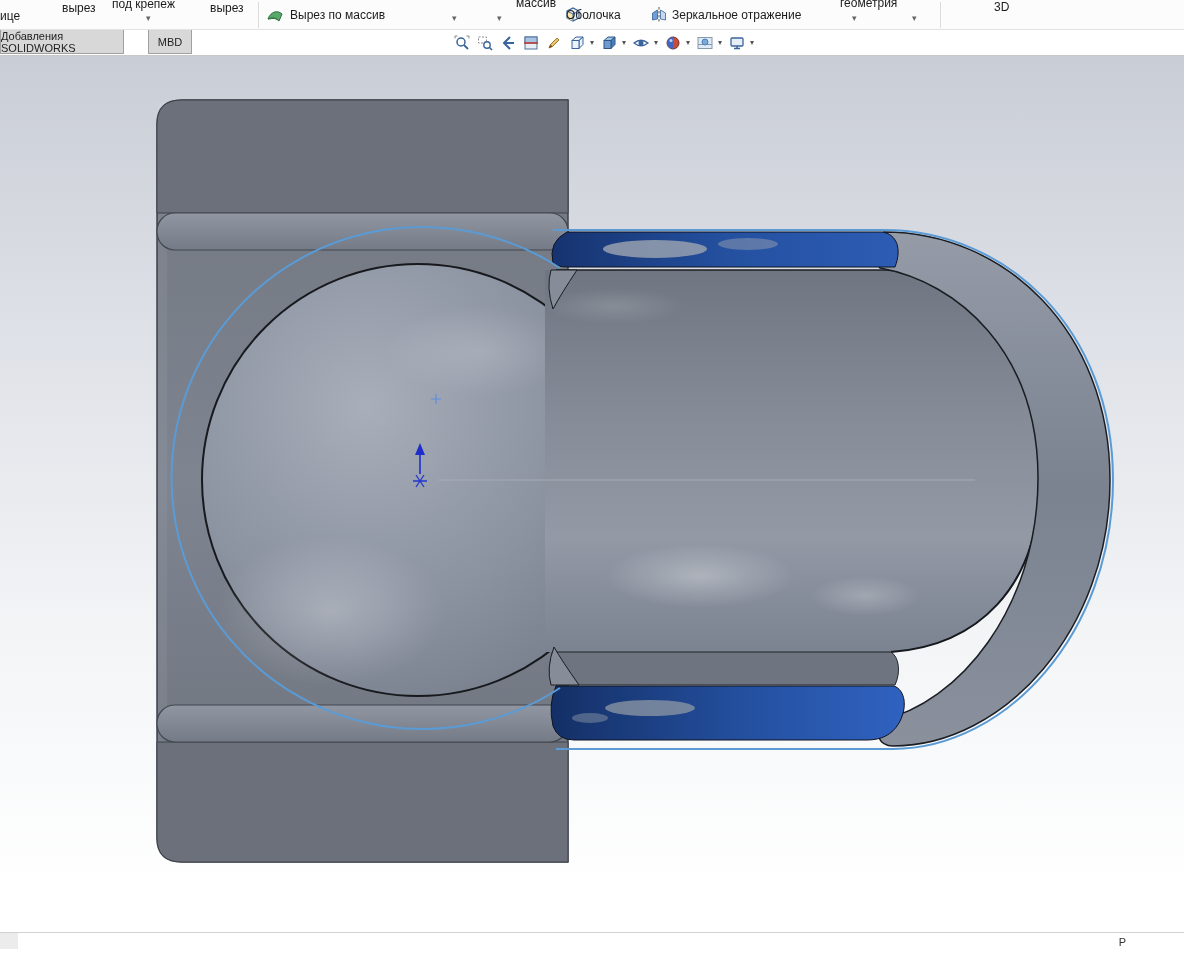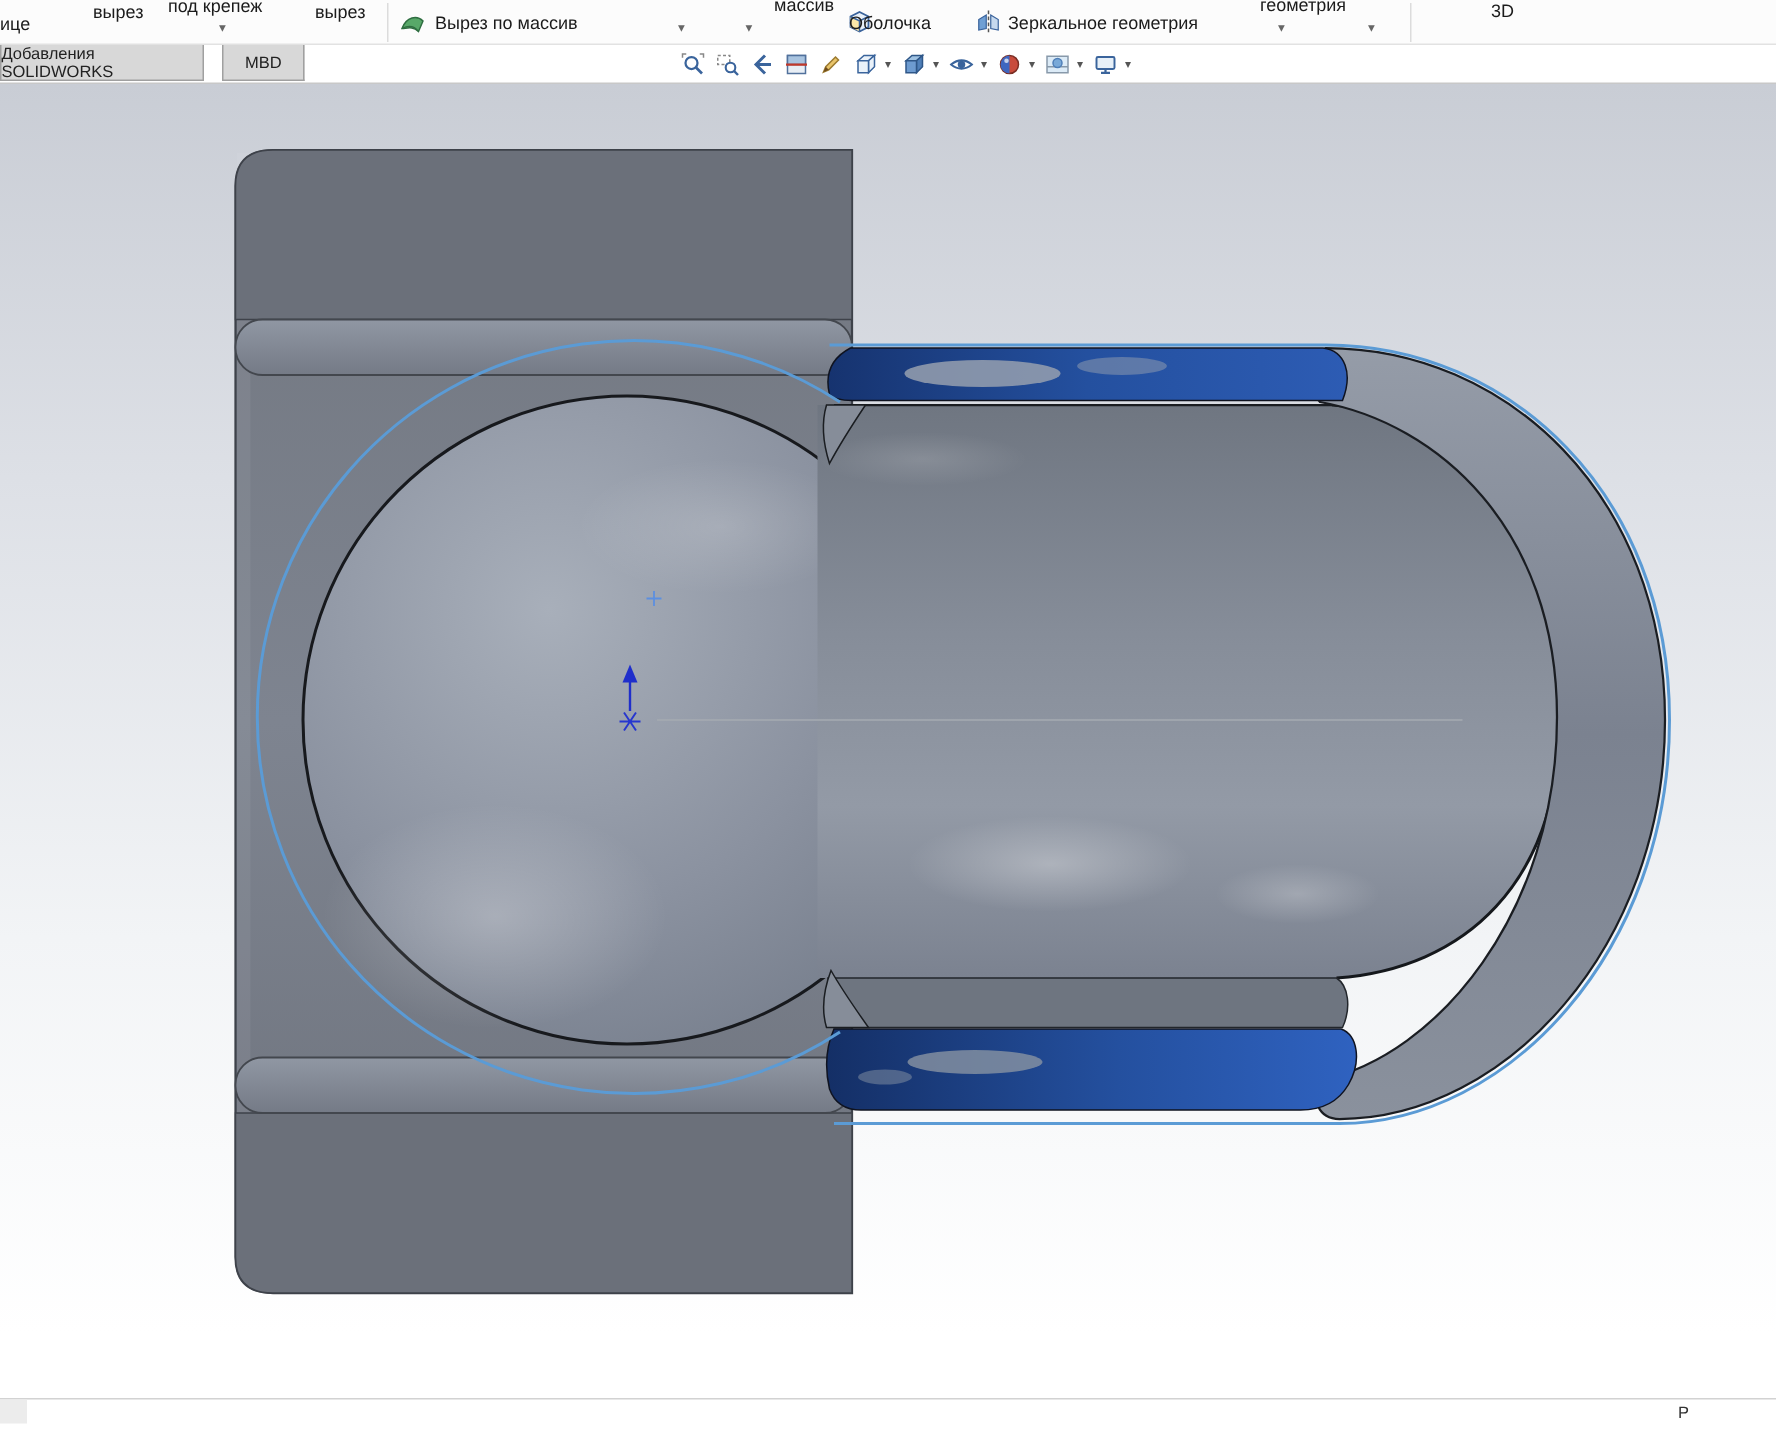--- a/index.html
+++ b/index.html
@@ -66,35 +66,35 @@
     </span>
     <span class="rlabel" style="left:566px;top:8px">Оболочка</span>
 
     <span class="ricon" style="left:650px">
       <svg width="18" height="18">
           <line x1="9" y1="1" x2="9" y2="17" stroke="#555" stroke-dasharray="2.5 1.5"></line>
           <path d="M7.5 4 L2.5 7 L2.5 14 L7.5 13 Z" fill="#6f9fd4" stroke="#39629b" stroke-width="0.8"></path>
           <path d="M10.5 4 L15.5 7 L15.5 14 L10.5 13 Z" fill="#c6d9ee" stroke="#39629b" stroke-width="0.8"></path>
         </svg>
     </span>
-    <span class="rlabel" style="left:672px;top:8px">Зеркальное геометрия</span>
+    <span class="rlabel" style="left:672px;top:8px">Зеркальное отражение</span>
 
     <span class="rlabel" style="left:840px;top:-4px">геометрия</span>
     <span class="arrow" style="left:852px;top:14px">▾</span>
     <span class="arrow" style="left:912px;top:14px">▾</span>
 
     <div class="vsep" style="left:940px"></div>
     <span class="rlabel" style="left:994px;top:0">3D</span>
   </div>
 
   <div class="tabbar">
-    <div class="tab" style="left:0;width:136px">
+    <div class="tab" style="left:0;width:124px">
       <span>Добавления SOLIDWORKS</span>
     </div>
-    <div class="tab" style="left:148px;width:55px">
+    <div class="tab" style="left:148px;width:44px">
       <span>MBD</span>
     </div>
 
     <div class="heads-up">
       <span class="hicon" title="zoom-to-fit">
         <svg width="16" height="16">
             <path d="M1 3.5 V1 H3.5 M12.5 1 H15 V3.5" fill="none" stroke="#888" stroke-width="1"></path>
             <circle cx="7" cy="7" r="4" fill="none" stroke="#3a649c" stroke-width="1.5"></circle>
             <line x1="10" y1="10" x2="14" y2="14" stroke="#3a649c" stroke-width="1.8"></line>
           </svg>

